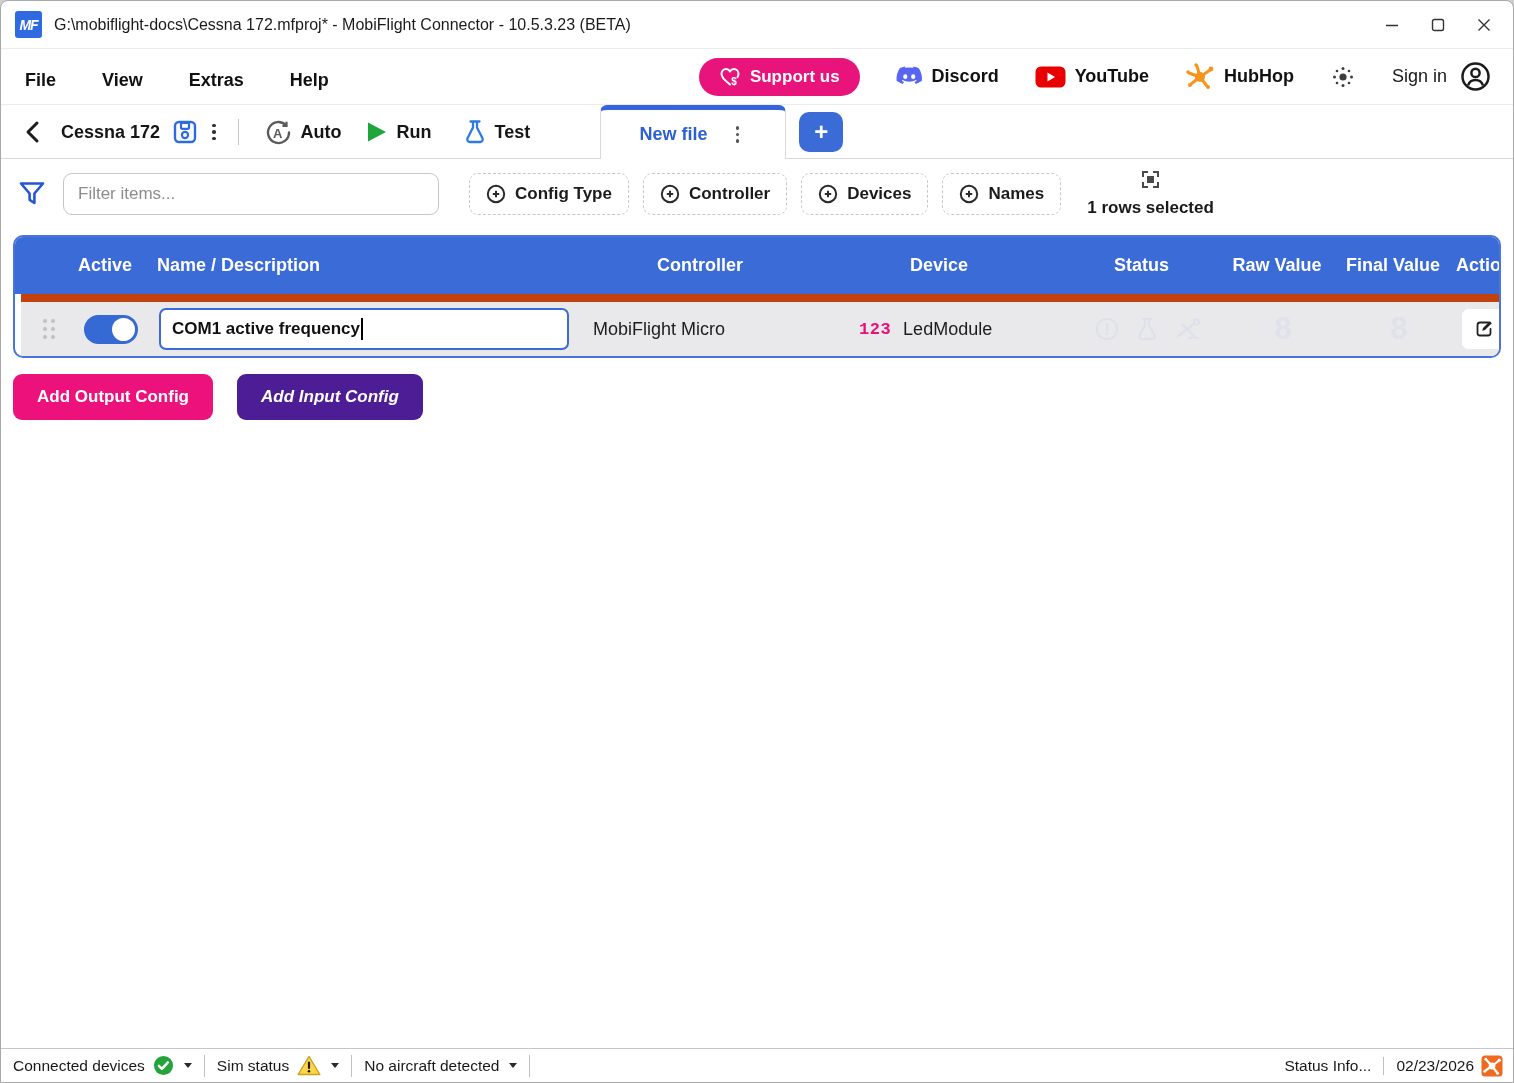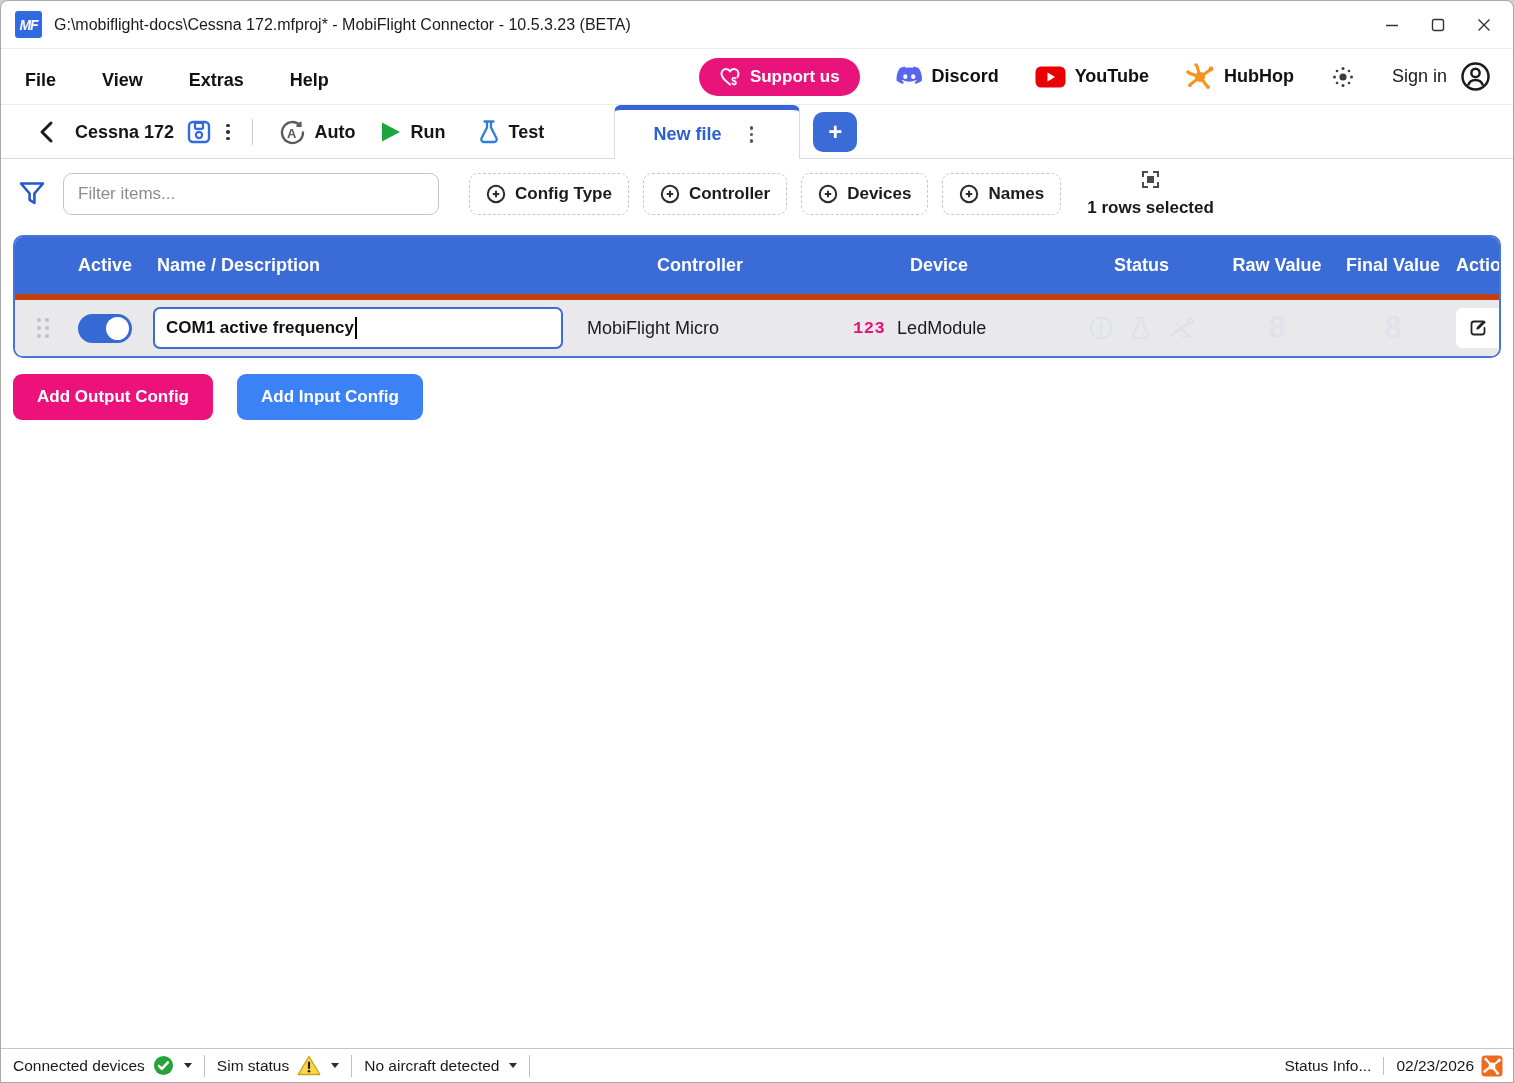--- a/index.html
+++ b/index.html
@@ -24,21 +24,21 @@
   .menubar { height:56px; display:flex; align-items:center; padding:0 18px 0 24px; border-bottom:1px solid #ececec; flex:0 0 auto; }
   .menu-left { display:flex; gap:46px; }
   .menu-item { font-size:18px; font-weight:bold; color:#111; cursor:default;margin-top:8px; }
   .menu-right { margin-left:auto; display:flex; align-items:center; gap:36px; }
   .pill-support { background:#e9147b; color:#fff; border:none; height:38px; border-radius:19px;
     display:flex; align-items:center; gap:9px; padding:0 20px; font-size:17px; font-weight:bold; font-family:inherit; }
   .link-item { display:flex; align-items:center; gap:9px; font-size:18px; font-weight:bold; color:#111; }
   .signin { display:flex; align-items:center; gap:13px; font-size:18px; font-weight:normal; margin-right:4px; }
 
   
-  .toolbar { height:54px; display:flex; align-items:center; padding-left:32px; position:relative; flex:0 0 auto; }
+  .toolbar { height:54px; display:flex; align-items:center; padding-left:18px; position:relative; flex:0 0 auto; }
   .toolbar::after { content:""; position:absolute; left:0; right:0; bottom:0; height:1px; background:#d9d9d9; }
   .tb-label { font-size:18px; font-weight:bold; color:#161616; }
   .project-name { margin:0 6px 0 14px; }
   .kebab { display:flex; flex-direction:column; gap:3px; padding:4px 8px; }
   .kebab i { width:3.5px; height:3.5px; background:#333; border-radius:50%; }
   .v-div { width:1px; height:26px; background:#c9c9c9; margin:0 14px; }
   .tb-btn { display:flex; align-items:center; gap:9px; padding:0 12px; }
   .tab { position:relative; z-index:2; margin-left:58px; width:186px; height:100%; background:#fff;
     border-left:1px solid #dadada; border-right:1px solid #dadada; border-top:5px solid #3565d8;
     border-radius:7px 7px 0 0; display:flex; align-items:center; justify-content:center; gap:20px; }
@@ -58,21 +58,21 @@
   .rows-selected { display:flex; align-items:center; gap:10px; margin-left:26px; font-size:17px; font-weight:bold;flex-direction:column; }
   .sel-icon { width:17px; height:17px; border:2px dashed #4a4a4a; display:flex; align-items:center; justify-content:center; }
   .sel-icon i { width:7px; height:7px; background:#4a4a4a; display:block; }
 
   
   .cfg-table { margin:0 12px; border:2px solid #4a74dd; border-radius:10px; overflow:hidden; flex:0 0 auto; }
   .t-grid { display:grid; grid-template-columns:42px 96px 428px 238px 240px 165px 106px 126px 1fr; align-items:center; }
   .t-head { background:#3b6bd6; height:57px; color:#fff; font-size:18px; font-weight:bold; }
   .t-head .c { text-align:center; }
   .t-head .l { text-align:left; padding-left:4px; }
-  .t-row { background:#e9e9eb; height:62px; border-top:6px solid #c2410c; }
+  .t-row { background:#e9e9eb; height:62px; border-top:8px solid #c2410c;margin-left:6px; }
   .drag-handle { display:grid; grid-template-columns:repeat(2,4px); gap:4px; justify-content:center; margin-left:14px; }
   .drag-handle i { width:4px; height:4px; border-radius:50%; background:#c0c0c5; }
   .toggle { width:54px; height:29px; border-radius:15px; background:#3569d4; position:relative; margin:0 auto; border:none; }
   .toggle .knob { position:absolute; right:3px; top:3px; width:23px; height:23px; background:#fff; border-radius:50%; }
   .name-input { width:410px; height:42px; background:#fff; border:2.5px solid #3b6bd6; border-radius:7px;
     display:flex; align-items:center; padding-left:11px; font-size:17px; font-weight:bold; color:#111; }
   .caret-line { display:inline-block; width:1.5px; height:22px; background:#000; margin-left:1px; }
   .cell-text { font-size:18px; color:#1c1c1c; }
   .device-cell { display:flex; align-items:center; gap:12px; padding-left:34px; }
   .badge-123 { color:#e8117b; font-weight:bold; font-size:17px; font-family:"Liberation Mono","DejaVu Sans Mono",monospace; letter-spacing:0.5px; }
@@ -80,21 +80,21 @@
   .ghost { font-size:31px; font-weight:bold; color:#dfe2ea; text-align:center; }
   .actions-cell { display:flex; justify-content:center; }
   .action-group { background:#fff; border-radius:7px; display:flex; height:40px; overflow:hidden; }
   .action-btn { width:44px; border:none; background:#fff; display:flex; align-items:center; justify-content:center; }
   .action-btn + .action-btn { border-left:1px solid #e6e6e6; }
 
   
   .addrow { display:flex; gap:24px; margin:16px 12px 0; flex:0 0 auto; }
   .btn-add { border:none; border-radius:9px; color:#fff; font-size:17px; font-weight:bold; height:46px; padding:0 24px; font-family:inherit; }
   .btn-output { background:#ed117b; }
-  .btn-input { background:#3b82f6; }
+  .btn-input { background:#4c1d95;font-style:italic; }
 
   .main-spacer { flex:1 1 auto; background:#fff; }
 
   
   .statusbar { height:34px; border-top:1px solid #c6c6c6; display:flex; align-items:center; font-size:15.5px; flex:0 0 auto; background:#fff; }
   .sb-seg { display:flex; align-items:center; gap:8px; padding:0 12px; height:22px; border-right:1px solid #c0c0c0; }
   .sb-caret { width:0; height:0; border-left:4.5px solid transparent; border-right:4.5px solid transparent; border-top:5.5px solid #2a2a2a; margin-left:2px; }
   .sb-right { margin-left:auto; display:flex; align-items:center; height:22px; }
   .sb-info { padding:0 12px; border-right:1px solid #c0c0c0; }
   .sb-date { display:flex; align-items:center; gap:7px; padding:0 10px 0 12px; }

